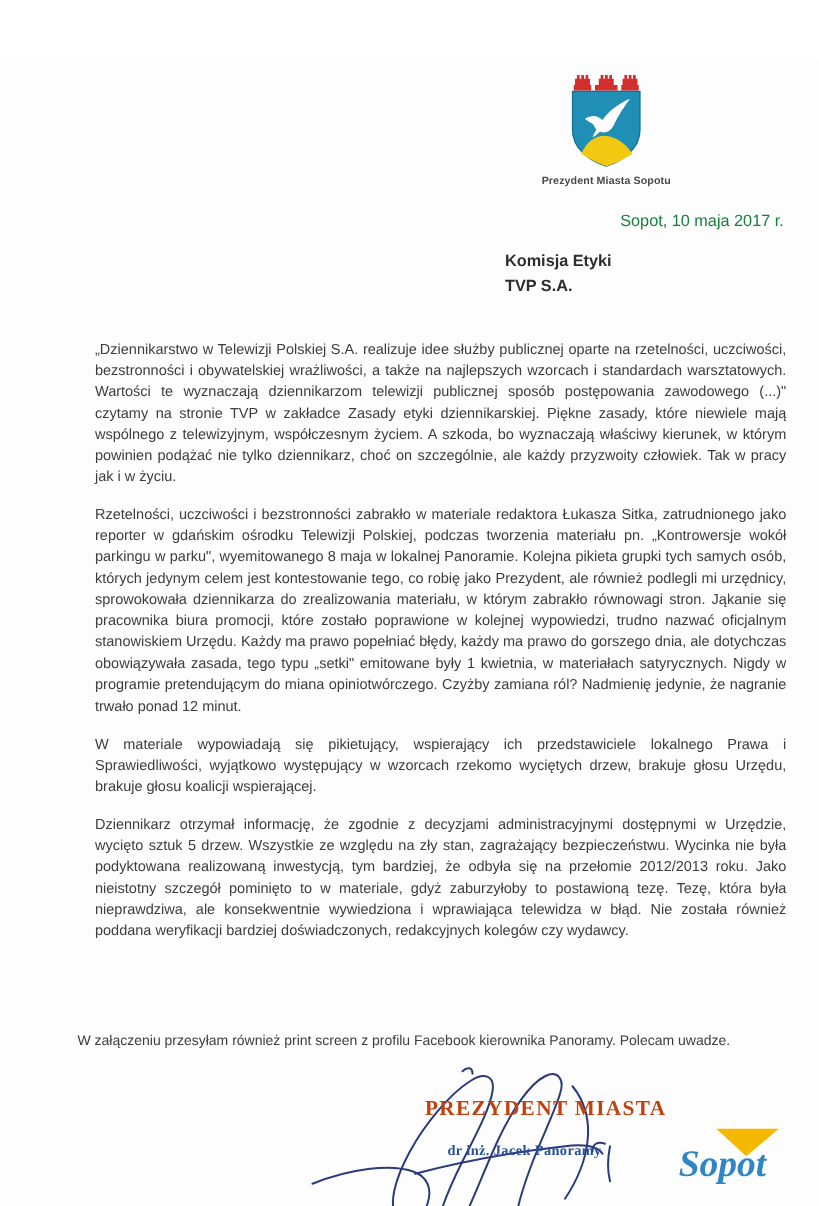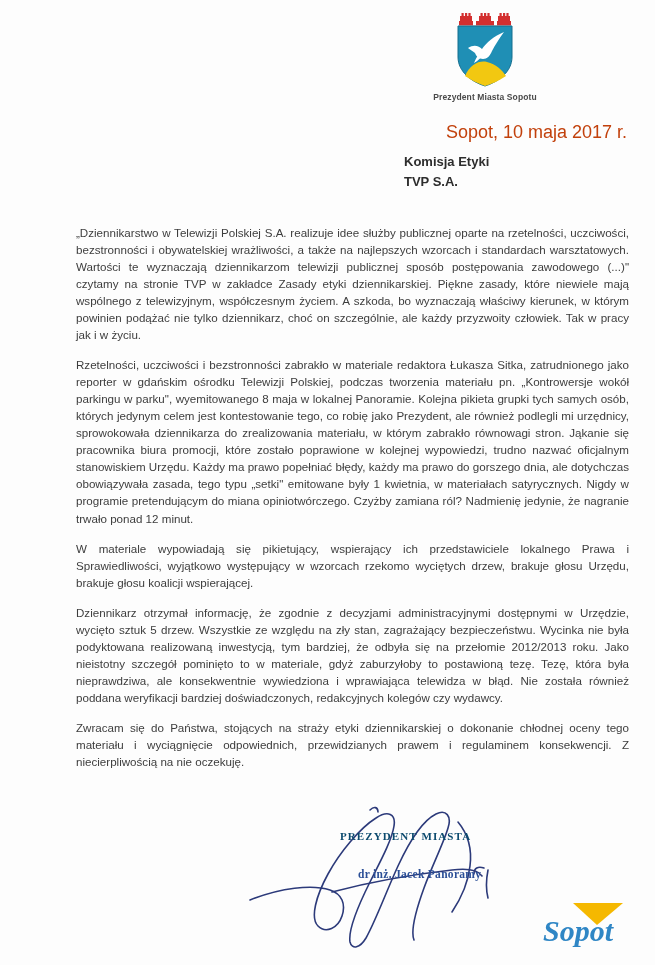--- a/index.html
+++ b/index.html
@@ -14,20 +14,21 @@
     position: relative;
     overflow: hidden;
     font-family: "Liberation Sans", sans-serif;
     color: #3b3b3b;
   }
 
   .page {
     position: absolute;
     inset: 0;
     background: #fdfdfd;
+    margin-top: 47px;
   }
 
   
   .crest-block {
     position: absolute;
     top: 10px;
     right: 70px;
     width: 200px;
     text-align: center;
   }
@@ -43,22 +44,22 @@
     font-weight: bold;
     color: #4a4a4a;
     letter-spacing: 0.1px;
     white-space: nowrap;
   }
 
   .date-line {
     position: absolute;
     top: 122px;
     right: 28px;
-    font-size: 18px;
-    color: #c2410c;
+    font-size: 13px;
+    color: #15803d;
     white-space: nowrap;
   }
 
   
   .addressee {
     position: absolute;
     top: 152px;
     left: 368px;
     font-size: 13px;
     font-weight: bold;
@@ -99,24 +100,24 @@
     left: 330px;
     top: 830px;
     width: 250px;
     height: 120px;
   }
   .sig-title {
     position: absolute;
     top: 0;
     left: 10px;
     font-family: "Liberation Serif", serif;
-    font-size: 11px;
+    font-size: 17px;
     font-weight: bold;
     letter-spacing: 1.1px;
-    color: #0c4a6e;
+    color: #c2410c;
     white-space: nowrap;
   }
   .sig-name {
     position: absolute;
     top: 38px;
     left: 28px;
     font-family: "Liberation Serif", serif;
     font-size: 11.5px;
     font-weight: bold;
     letter-spacing: 0.3px;
@@ -182,23 +183,23 @@
   <div class="addressee">
     <div>Komisja Etyki</div>
     <div>TVP S.A.</div>
   </div>
 
   <div class="body-copy">
     <p>„Dziennikarstwo w Telewizji Polskiej S.A. realizuje idee służby publicznej oparte na rzetelności, uczciwości, bezstronności i obywatelskiej wrażliwości, a także na najlepszych wzorcach i standardach warsztatowych. Wartości te wyznaczają dziennikarzom telewizji publicznej sposób postępowania zawodowego (...)" czytamy   na stronie TVP w zakładce Zasady etyki dziennikarskiej. Piękne zasady, które niewiele mają wspólnego z telewizyjnym, współczesnym życiem. A szkoda, bo wyznaczają właściwy kierunek, w którym powinien podążać nie tylko dziennikarz, choć on szczególnie, ale każdy przyzwoity człowiek. Tak w pracy jak i w życiu.</p>
     <p>Rzetelności, uczciwości i bezstronności zabrakło w materiale redaktora Łukasza Sitka, zatrudnionego jako reporter w gdańskim ośrodku Telewizji Polskiej, podczas tworzenia materiału pn. „Kontrowersje wokół parkingu w parku", wyemitowanego 8 maja w lokalnej Panoramie. Kolejna pikieta grupki tych samych osób, których jedynym celem jest kontestowanie tego, co robię jako Prezydent, ale również podlegli mi urzędnicy, sprowokowała dziennikarza do zrealizowania materiału, w którym zabrakło równowagi stron. Jąkanie się pracownika biura promocji, które zostało poprawione w kolejnej wypowiedzi, trudno nazwać oficjalnym stanowiskiem Urzędu. Każdy ma prawo popełniać błędy, każdy ma prawo do gorszego dnia, ale dotychczas obowiązywała zasada, tego typu „setki" emitowane były 1 kwietnia, w materiałach satyrycznych. Nigdy w programie pretendującym do miana opiniotwórczego. Czyżby zamiana ról? Nadmienię jedynie, że nagranie trwało ponad 12 minut.</p>
     <p>W materiale wypowiadają się pikietujący, wspierający ich przedstawiciele lokalnego Prawa i Sprawiedliwości, wyjątkowo występujący w wzorcach rzekomo wyciętych drzew, brakuje głosu Urzędu, brakuje głosu koalicji wspierającej.</p>
     <p>Dziennikarz otrzymał informację, że zgodnie z decyzjami administracyjnymi dostępnymi w Urzędzie, wycięto sztuk 5 drzew. Wszystkie ze względu na zły stan, zagrażający bezpieczeństwu. Wycinka nie była podyktowana realizowaną inwestycją, tym bardziej, że odbyła się na przełomie 2012/2013 roku. Jako nieistotny szczegół pominięto to w materiale, gdyż zaburzyłoby to postawioną tezę. Tezę, która była nieprawdziwa, ale konsekwentnie wywiedziona i wprawiająca telewidza w błąd. Nie została również poddana weryfikacji bardziej doświadczonych, redakcyjnych kolegów czy wydawcy.</p>
-    <p>Zwracam się do Państwa, stojących na straży etyki dziennikarskiej o dokonanie chłodnej oceny tego materiału i wyciągnięcie odpowiednich, przewidzianych prawem i regulaminem konsekwencji. Z niecierpliwością na nie oczekuję.</p>
-  </div>
-
+  </div>
+
+  <div class="attachment-note">W załączeniu przesyłam również print screen z profilu Facebook kierownika Panoramy. Polecam uwadze.</div>
 
   <div class="signature-block">
     <svg class="sig-scribble" viewBox="0 0 330 150">
       <g fill="none" stroke="#2c3a7a" stroke-width="1.6" stroke-linecap="round">
         <path d="M30 96 C60 84 92 80 110 86 C122 90 126 100 122 112 C118 124 106 130 98 122 C90 114 96 92 108 70 C120 48 140 24 156 14 C168 6 176 10 174 22 C172 36 160 58 150 78 C138 102 128 126 130 138 C132 146 140 144 146 134 C156 116 166 88 178 62 C190 36 204 16 216 10 C226 5 232 12 228 24 C224 38 212 62 204 84 C196 106 190 126 194 136"></path>
         <path d="M112 88 C150 78 196 70 232 66 C248 64 258 66 262 72"></path>
         <path d="M238 18 C248 30 252 46 250 62 C248 80 240 96 232 108"></path>
         <path d="M268 66 C266 76 266 86 268 94"></path>
         <path d="M264 64 C258 62 254 64 254 70"></path>
         <path d="M150 6 C154 2 158 3 158 8"></path>

